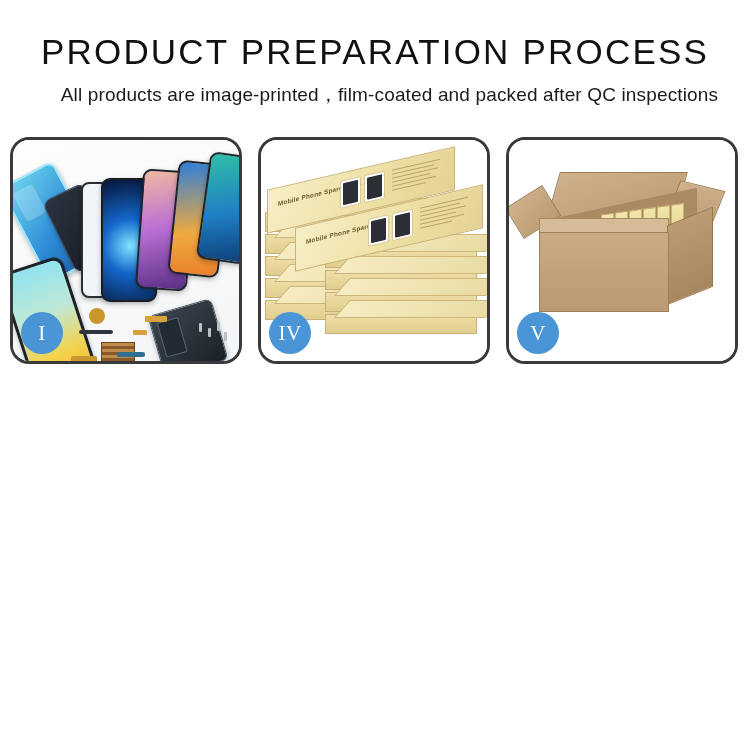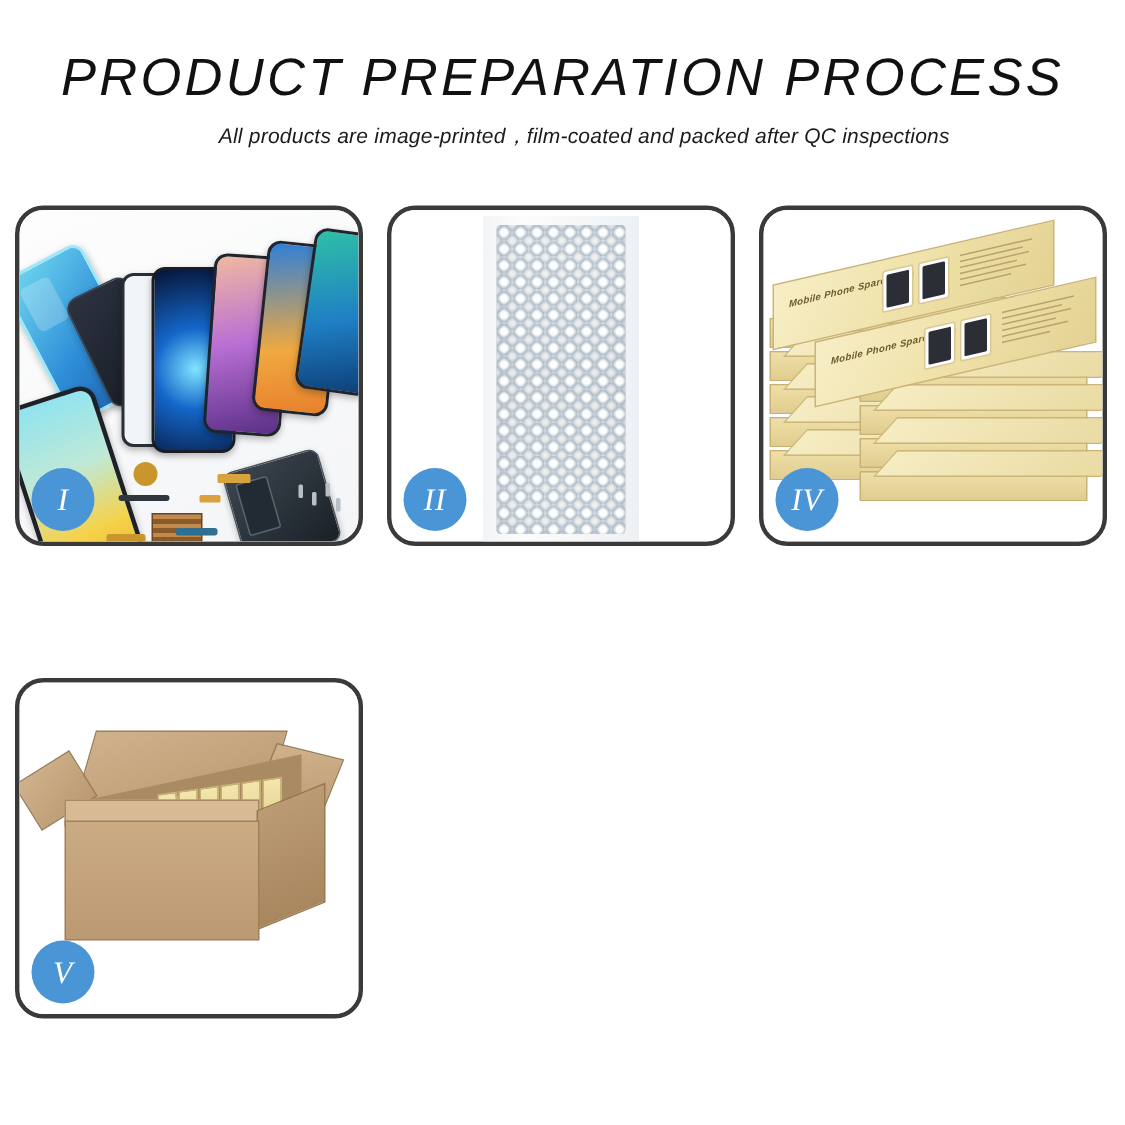--- a/index.html
+++ b/index.html
@@ -1,29 +1,29 @@
 <!DOCTYPE html>
 <html><head>
 <meta charset="utf-8">
 <style>
   html,body{margin:0;padding:0;}
   body{
     width:750px;height:750px;background:#ffffff;overflow:hidden;
     font-family:"Liberation Sans", sans-serif;
   }
-  .page{position:relative;width:750px;height:750px;font-style:italic;}
+  .page{position:relative;width:750px;height:750px;}
 
   
   .header{padding-top:34px;text-align:center;}
   .title{
     font-size:35px;font-weight:500;letter-spacing:2.2px;color:#111111;
     line-height:1;white-space:nowrap;
   }
   .subtitle{
-    margin-top:13px;font-size:14px;font-weight:400;color:#1b1b1b;
+    margin-top:13px;font-size:19px;font-weight:400;color:#1b1b1b;
     letter-spacing:.15px;white-space:nowrap;padding-left:29px;
   }
 
   
   .grid{
     position:absolute;left:10px;top:137px;width:730px;
     display:grid;grid-template-columns:repeat(3,232px);
     grid-template-rows:repeat(2,227px);
     column-gap:16px;row-gap:88px;
   }
@@ -206,27 +206,20 @@
         <div class="screwset">
           <i style="left:2px;top:2px;"></i>
             <i style="left:11px;top:7px;"></i>
           <i style="left:20px;top:1px;"></i>
             <i style="left:27px;top:11px;"></i>
         </div>
       </div>
       <div class="badge">I</div>
     </div>
 
-    <div class="panel">
-      <div class="scene p2">
-        <div class="wrapcol"></div>
-        <div class="bubbles"></div>
-      </div>
-      <div class="badge">II</div>
-    </div>
 
 
     <div class="panel">
       <div class="scene p4">
         <div class="stack">
           <div class="sbox" style="left:0px;top:60px;">
               <span class="top"></span>
             </div>
           <div class="sbox" style="left:0px;top:82px;">
               <span class="top"></span>

